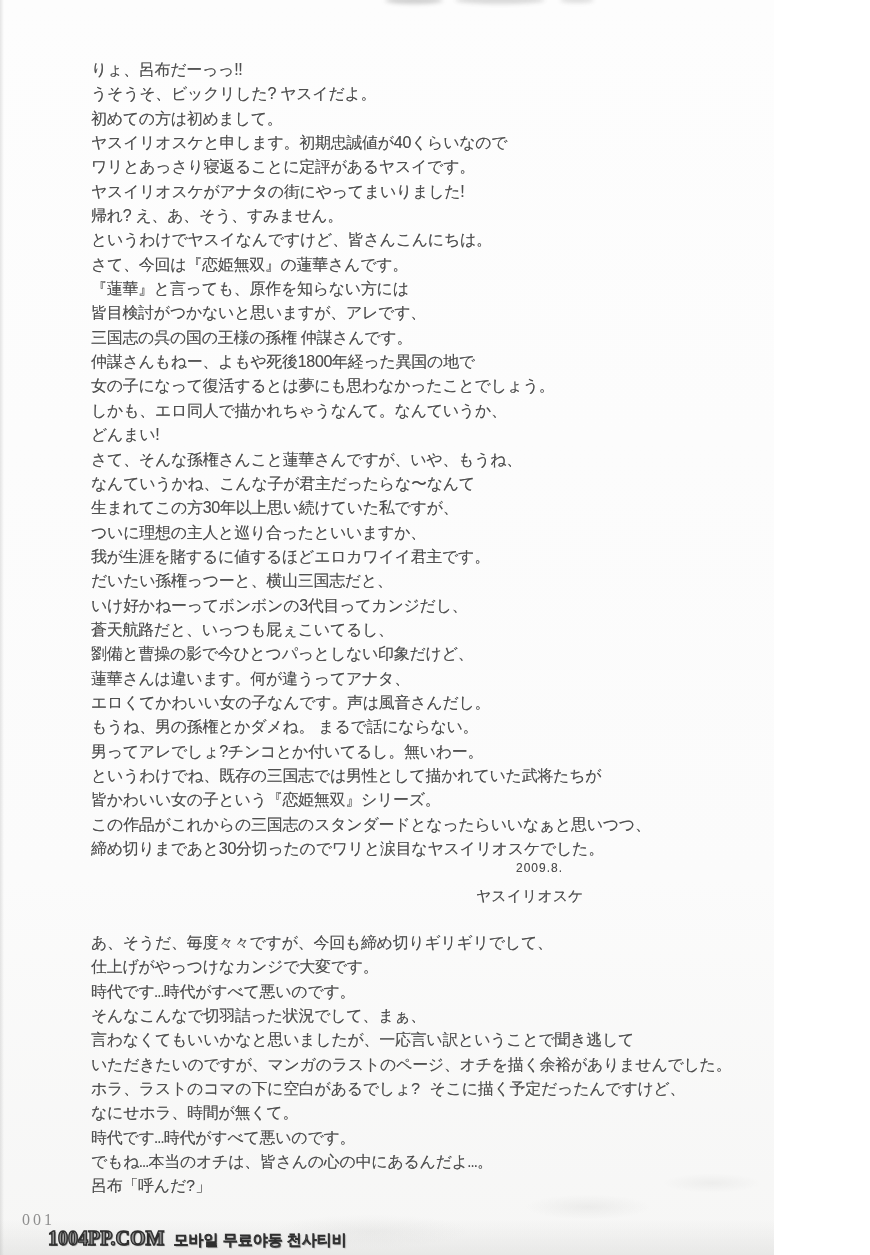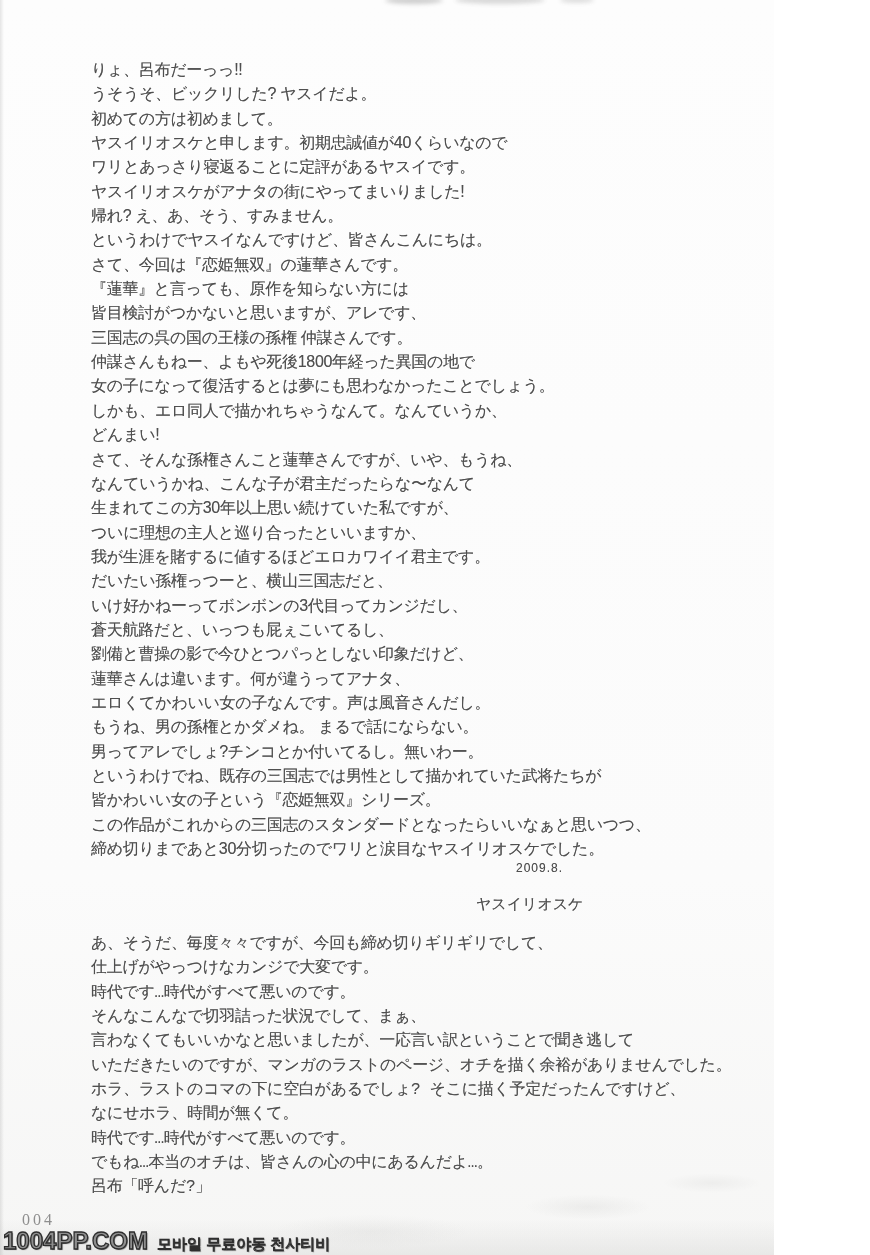--- a/index.html
+++ b/index.html
@@ -65,49 +65,49 @@
     color: #4f4f4f;
     text-shadow: 0 0 0.6px rgba(79,79,79,0.55);
     margin-left: 12px;
   }
   .signature-line {
     position: absolute;
     left: 476px; top: 887px;
     font-size: 15px;
     color: #4f4f4f;
     text-shadow: 0 0 0.6px rgba(79,79,79,0.55);
-    margin-top: 8px;
   }
 
   .page-number {
     position: absolute;
     left: 22px; top: 1211px;
     font-size: 16px;
     letter-spacing: 3px;
     color: #8e8e8e;
     font-family: "Liberation Serif", "DejaVu Serif", serif;
   }
 
   .watermark {
     position: absolute;
     left: 3px; top: 1227px;
     display: flex;
     align-items: baseline;
     gap: 9px;
     white-space: nowrap;
   }
   .watermark-site {
-    font-size: 24px;
+    font-size: 20px;
     font-weight: bold;
     font-stretch: condensed;
     letter-spacing: 0px;
     color: #8f8f8f;
     -webkit-text-stroke: 1.3px #2e2e2e;
     text-shadow: 1px 1px 1px rgba(40,40,40,0.65), -1px -1px 0 rgba(230,230,230,0.8);
-    font-family: Liberation Sans, sans-serif;
+    font-family: Liberation Serif, serif;
+    margin-left: 45px;
   }
   .watermark-tagline {
     font-size: 15px;
     font-weight: normal;
     color: #8f8f8f;
     -webkit-text-stroke: 1px #2e2e2e;
     text-shadow: 1px 1px 1px rgba(40,40,40,0.6), -1px -1px 0 rgba(230,230,230,0.8);
   }
 </style>
 </head>
@@ -123,20 +123,20 @@
   <div class="mottle"></div>
 
   <div class="textblock block-afterword"><div>りょ、呂布だーっっ!!</div><div>うそうそ、ビックリした? ヤスイだよ。</div><div>初めての方は初めまして。</div><div>ヤスイリオスケと申します。初期忠誠値が40くらいなので</div><div>ワリとあっさり寝返ることに定評があるヤスイです。</div><div>ヤスイリオスケがアナタの街にやってまいりました!</div><div>帰れ? え、あ、そう、すみません。</div><div>というわけでヤスイなんですけど、皆さんこんにちは。</div><div>さて、今回は『恋姫無双』の蓮華さんです。</div><div>『蓮華』と言っても、原作を知らない方には</div><div>皆目検討がつかないと思いますが、アレです、</div><div>三国志の呉の国の王様の孫権 仲謀さんです。</div><div>仲謀さんもねー、よもや死後1800年経った異国の地で</div><div>女の子になって復活するとは夢にも思わなかったことでしょう。</div><div>しかも、エロ同人で描かれちゃうなんて。なんていうか、</div><div>どんまい!</div><div>さて、そんな孫権さんこと蓮華さんですが、いや、もうね、</div><div>なんていうかね、こんな子が君主だったらな〜なんて</div><div>生まれてこの方30年以上思い続けていた私ですが、</div><div>ついに理想の主人と巡り合ったといいますか、</div><div>我が生涯を賭するに値するほどエロカワイイ君主です。</div><div>だいたい孫権っつーと、横山三国志だと、</div><div>いけ好かねーってボンボンの3代目ってカンジだし、</div><div>蒼天航路だと、いっつも屁ぇこいてるし、</div><div>劉備と曹操の影で今ひとつパっとしない印象だけど、</div><div>蓮華さんは違います。何が違うってアナタ、</div><div>エロくてかわいい女の子なんです。声は風音さんだし。</div><div>もうね、男の孫権とかダメね。 まるで話にならない。</div><div>男ってアレでしょ?チンコとか付いてるし。無いわー。</div><div>というわけでね、既存の三国志では男性として描かれていた武将たちが</div><div>皆かわいい女の子という『恋姫無双』シリーズ。</div><div>この作品がこれからの三国志のスタンダードとなったらいいなぁと思いつつ、</div><div>締め切りまであと30分切ったのでワリと涙目なヤスイリオスケでした。</div></div>
 
   <div class="date-line">2009.8.</div>
 
   <div class="signature-line">ヤスイリオスケ</div>
 
   <div class="textblock block-postscript"><div>あ、そうだ、毎度々々ですが、今回も締め切りギリギリでして、</div><div>仕上げがやっつけなカンジで大変です。</div><div>時代です…時代がすべて悪いのです。</div><div>そんなこんなで切羽詰った状況でして、まぁ、</div><div>言わなくてもいいかなと思いましたが、一応言い訳ということで聞き逃して</div><div>いただきたいのですが、マンガのラストのページ、オチを描く余裕がありませんでした。</div><div>ホラ、ラストのコマの下に空白があるでしょ? そこに描く予定だったんですけど、</div><div>なにせホラ、時間が無くて。</div><div>時代です…時代がすべて悪いのです。</div><div>でもね…本当のオチは、皆さんの心の中にあるんだよ…。</div><div>呂布「呼んだ?」</div></div>
 
-  <div class="page-number">004</div>
+  <div class="page-number">001</div>
 
   <div class="watermark">
     <span class="watermark-site">1004PP.COM</span>
     <span class="watermark-tagline">모바일 무료야동 천사티비</span>
   </div>
 
 </div>
 
 </body></html>

